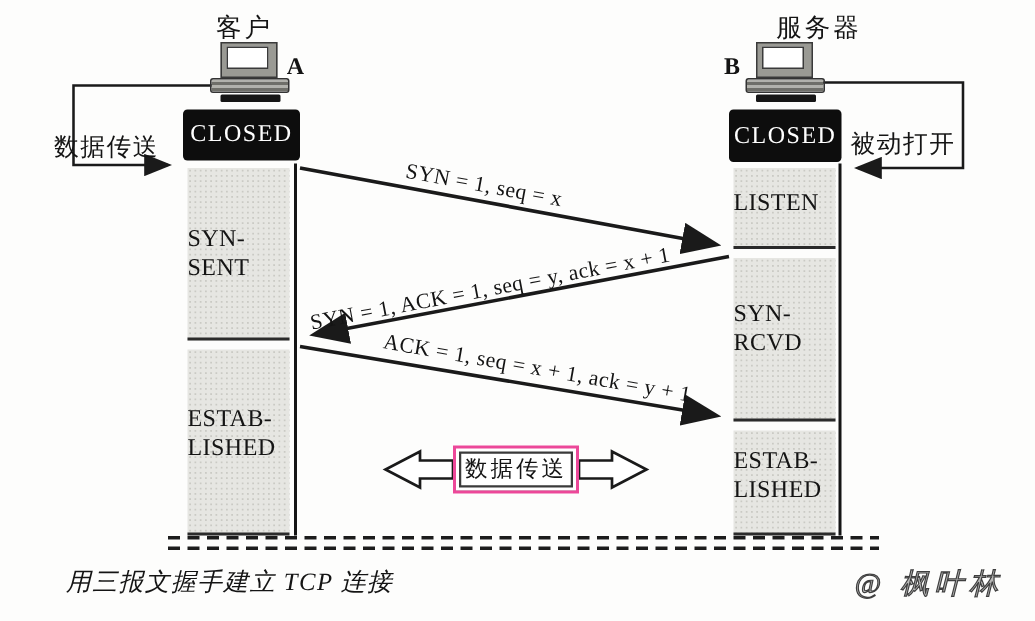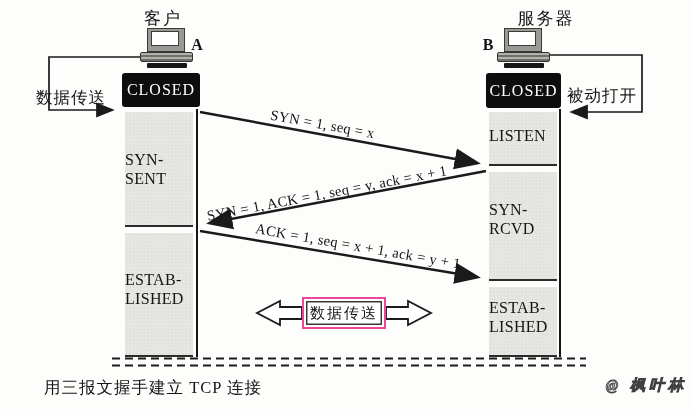--- a/index.html
+++ b/index.html
@@ -44,22 +44,22 @@
   .axis { position:absolute; z-index:2; width:2.5px; background:#151515; }
 
   .msg { font-size:14.5px; letter-spacing:0.3px; white-space:nowrap; z-index:3; }
 
   .dt-box { position:absolute; z-index:3; left:302px; top:297px; width:84px; height:32px;
        background:#ffffff; border:2px solid #ec4899;
        box-shadow: inset 0 0 0 2px #ffffff, inset 0 0 0 3.5px #3a3a3a;
        font-size:15px; letter-spacing:2px; text-align:center; line-height:28px; }
 
   .caption { font-size:16.5px; letter-spacing:1px; text-align:left; }
-  .watermark { font-size:15px; font-weight:bold; font-style:italic; letter-spacing:4px;
-       color:rgba(70,70,70,0.38); -webkit-text-stroke:0.8px #3f3f3f; text-align:right; }
+  .watermark { font-size:19px; font-weight:normal; font-style:italic; letter-spacing:4px;
+       color:rgba(70,70,70,0.38); -webkit-text-stroke:0.8px #3f3f3f; text-align:center; }
 </style>
 </head>
 <body>
 
 <div class="stage">
 
   <svg class="overlay" width="690" height="414" viewBox="0 0 690 414">
     <defs>
       <marker id="ah" viewBox="0 0 10 8" refX="8.5" refY="4" markerWidth="11" markerHeight="9" orient="auto">
         <path d="M0 0 L10 4 L0 8 Z" fill="#1a1a1a"></path>
@@ -128,16 +128,16 @@
     <span>ESTAB-</span>
     <span>LISHED</span>
   </div>
 
   <div class="lbl msg" style="left:235px; top:116px; width:175px; transform:rotate(10.4deg);">SYN = 1, seq = x</div>
   <div class="lbl msg" style="left:189px; top:185px; width:276px; transform:rotate(-10.8deg);">SYN = 1, ACK = 1, seq = y, ack = x + 1</div>
   <div class="lbl msg" style="left:238px; top:238px; width:240px; transform:rotate(9.9deg);">ACK = 1, seq = x + 1, ack = y + 1</div>
 
   <div class="dt-box">数据传送</div>
 
-  <div class="lbl caption" style="left:44px; top:377px; width:260px;">用三报文握手建立 TCP 连接</div>
+  <div class="lbl caption" style="left:44px; top:377px; width:260px;font-style:italic;">用三报文握手建立 TCP 连接</div>
   <div class="lbl watermark" style="left:552px; top:376px; width:135px;">@ 枫叶林</div>
 
 </div>
 
 </body></html>

